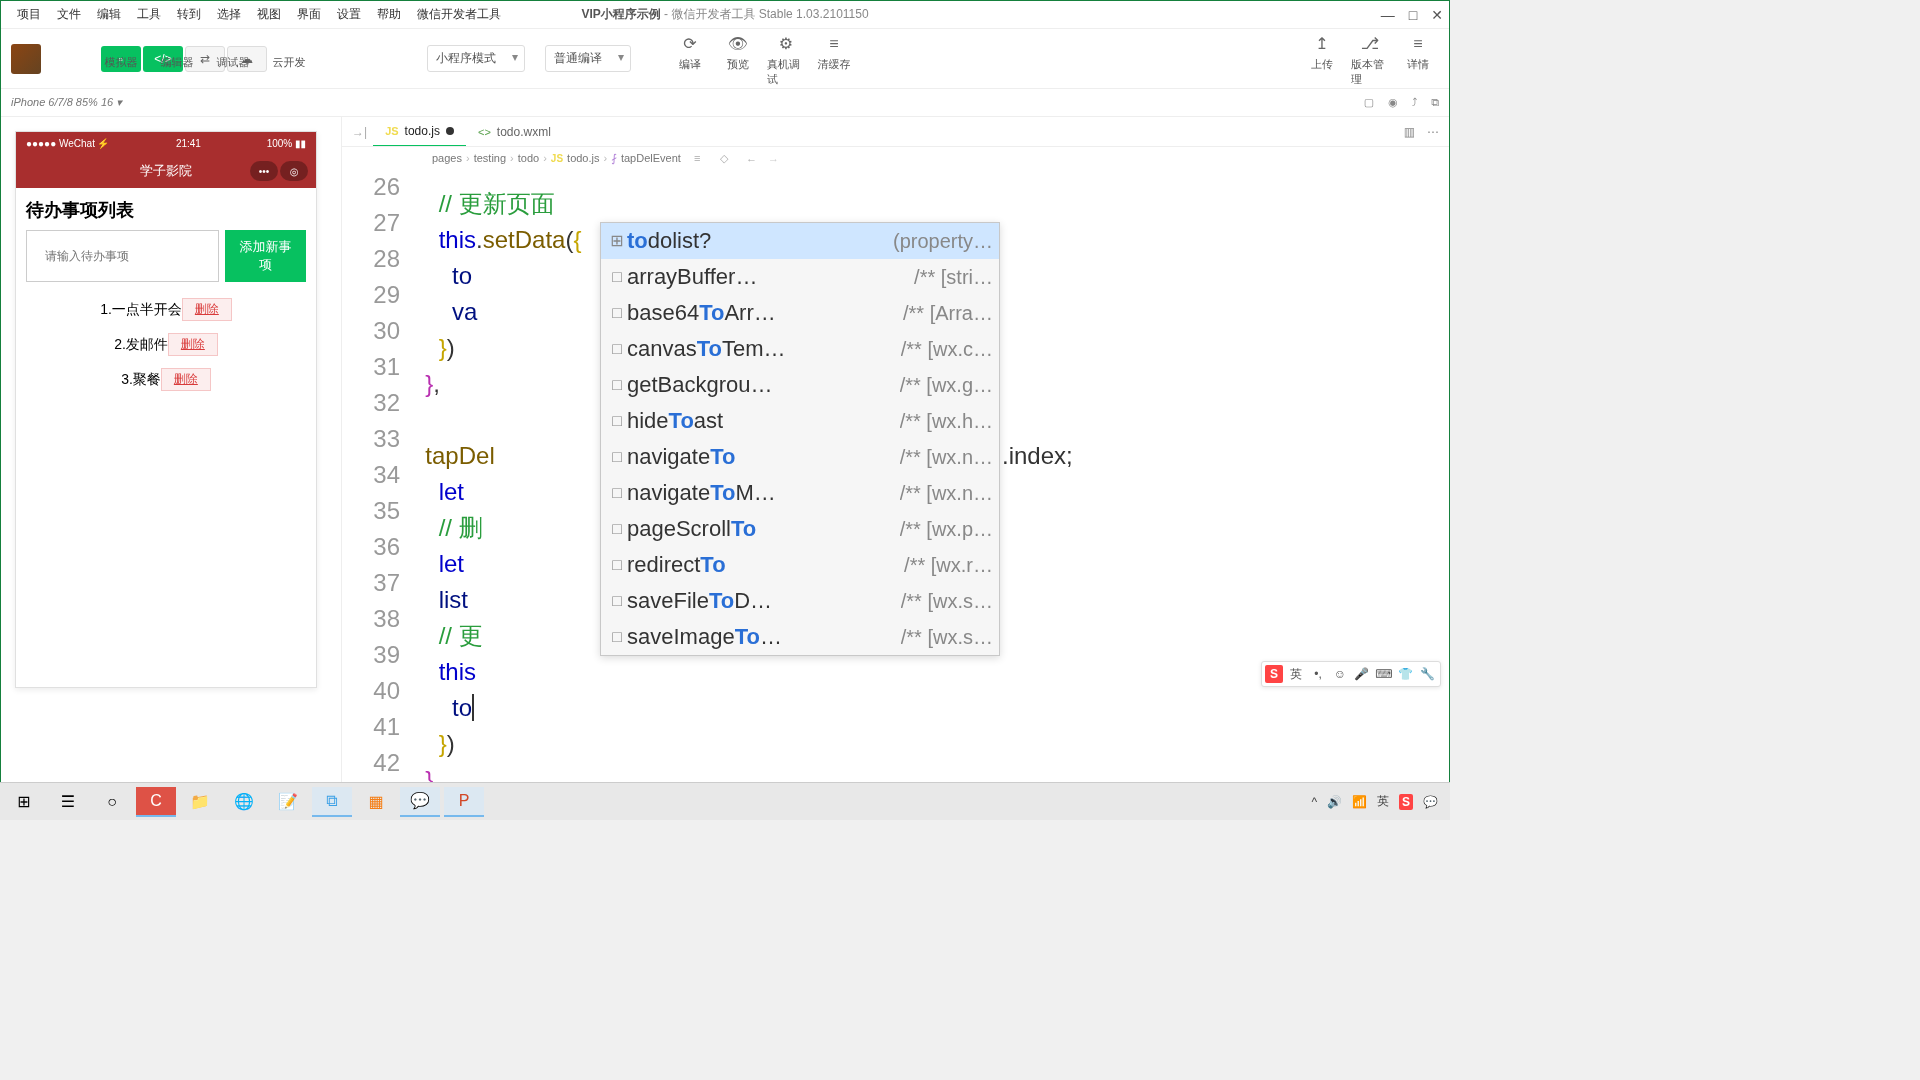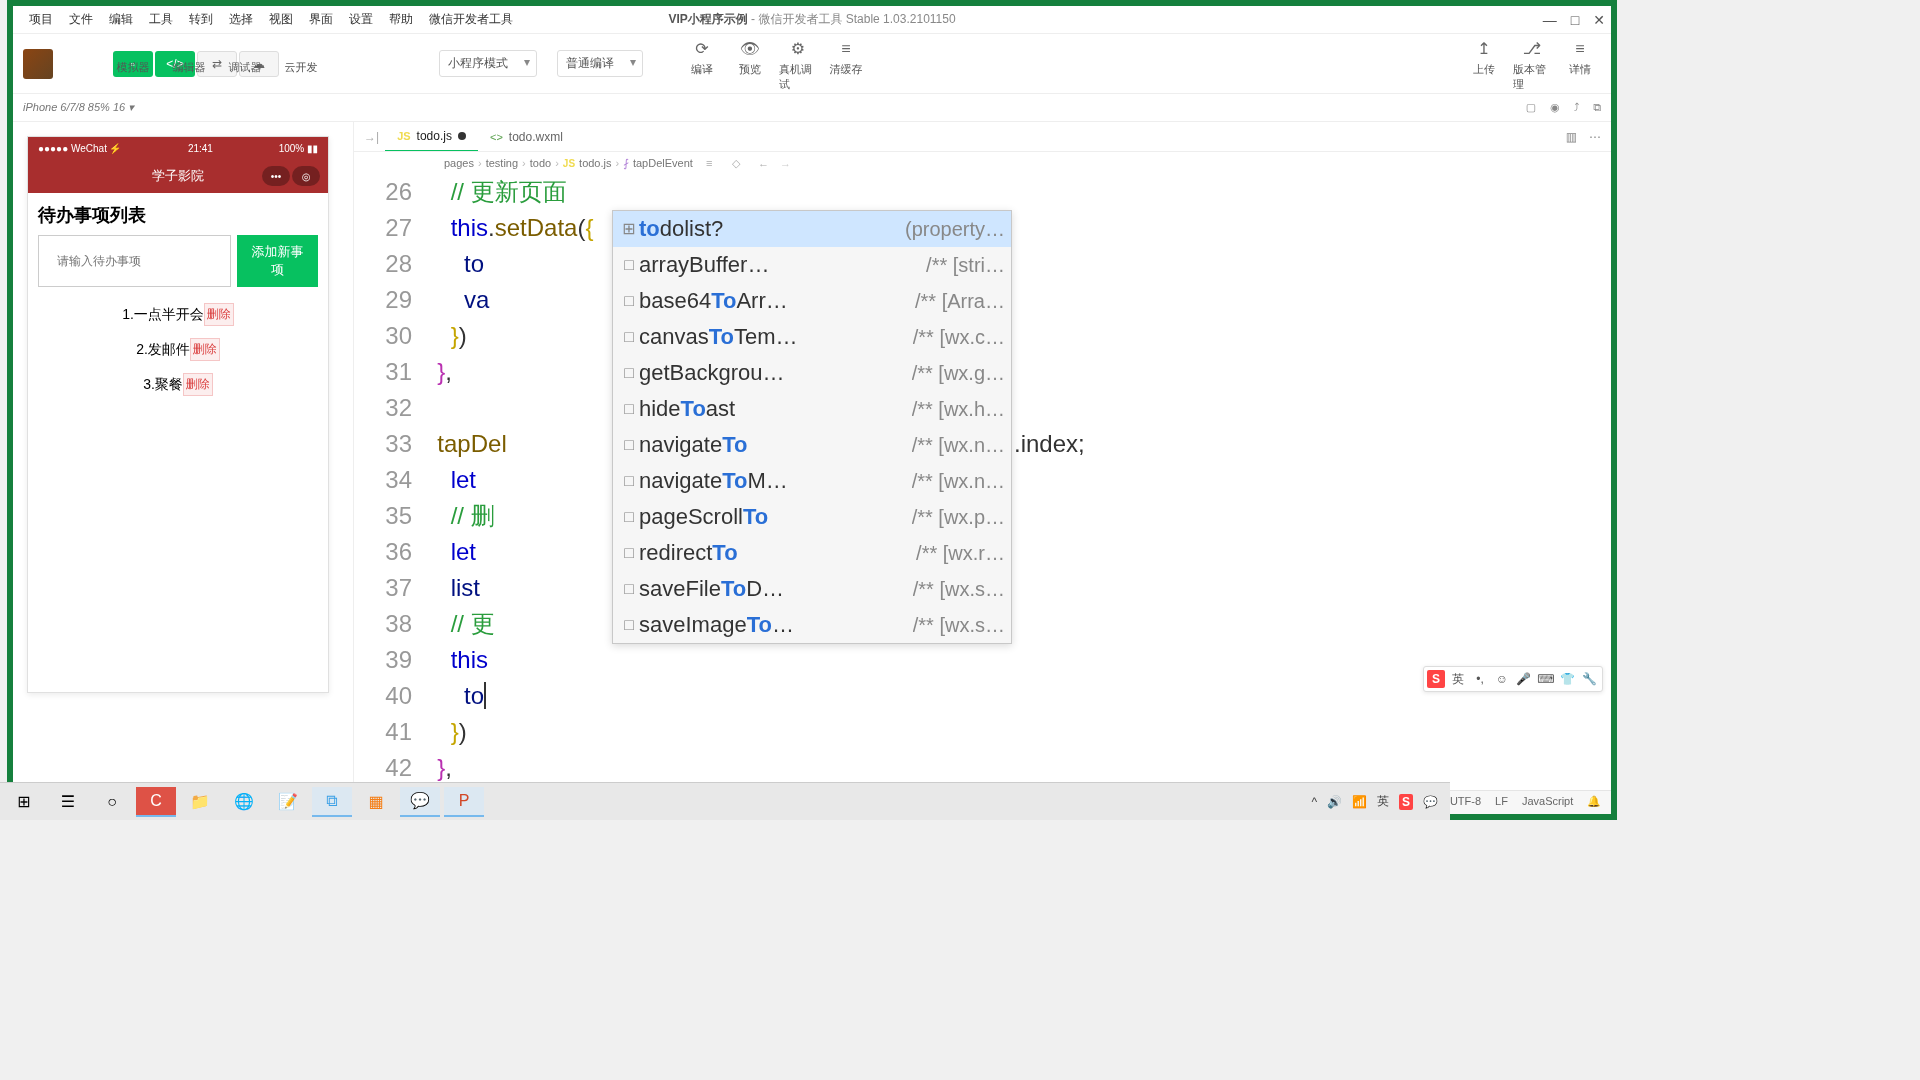--- a/index.html
+++ b/index.html
@@ -1,19 +1,19 @@
 <!DOCTYPE html>
 <html><head>
 <meta charset="utf-8">
 <style>
 * { margin: 0; padding: 0; box-sizing: border-box; font-family: "Microsoft YaHei", sans-serif; }
 body { background: #f0f0f0; width: 1920px; height: 1080px; overflow: hidden; position: relative; }
 
 
-.app-window { width: 1610px; height: 820px; background: #fff; position: absolute; left: 7px; top: 0; border: 6px solid #15803d; }
+.app-window { width: 1450px; height: 820px; background: #fff; position: absolute; left: 0; top: 0; border: 1px solid #15803d; }
 
 
 .menubar { height: 28px; display: flex; align-items: center; padding: 0 8px; font-size: 12px; color: #333; border-bottom: 1px solid #eee; position: relative; }
 .menubar .mitem { padding: 0 8px; cursor: pointer; }
 .menubar .title-center { position: absolute; left: 50%; transform: translateX(-50%); color: #888; font-size: 12px; }
 .menubar .title-center .bold { color: #555; font-weight: bold; }
 .menubar .win-controls { position: absolute; right: 6px; display: flex; gap: 14px; color: #555; }
 .menubar .win-controls span { cursor: pointer; font-size: 14px; }
 
 
@@ -46,41 +46,41 @@
 .statusbar { height: 22px; background: #a82e2e; color: #fff; display: flex; align-items: center; justify-content: space-between; padding: 0 10px; font-size: 10px; }
 .navbar { height: 34px; background: #a82e2e; color: #fff; display: flex; align-items: center; justify-content: center; font-size: 13px; position: relative; }
 .navbar .capsule { position: absolute; right: 8px; display: flex; }
 .navbar .capsule span { width: 28px; height: 20px; background: rgba(0,0,0,0.3); display: flex; align-items: center; justify-content: center; border-radius: 10px; margin-left: 2px; font-size: 10px; }
 .page-content { padding: 10px; }
 .page-content h2 { font-size: 18px; font-weight: bold; margin-bottom: 8px; }
 .add-row { display: flex; gap: 6px; margin-bottom: 10px; }
 .add-row input { flex: 1; border: 1px solid #ccc; padding: 18px; font-size: 12px; }
 .add-row button { background: #07c160; color: #fff; border: none; padding: 6px 10px; font-size: 13px; cursor: pointer; }
 .todo-item { display: flex; justify-content: center; align-items: center; padding: 6px 0; font-size: 14px; }
-.todo-item .del { background: #fceeee; color: #d93b3b; border: 1px solid #f5c6c6; padding: 2px 2px; font-size: 12px; cursor: pointer; }
+.todo-item .del { background: #fceeee; color: #d93b3b; border: 1px solid #f5c6c6; padding: 2px 12px; font-size: 12px; cursor: pointer; text-decoration: underline; }
 
 
 .editor-panel { flex: 1; display: flex; flex-direction: column; border-left: 1px solid #eee; position: relative; }
 .tabs { height: 30px; display: flex; align-items: center; font-size: 12px; border-bottom: 1px solid #eee; }
 .tab { padding: 0 12px; height: 100%; display: flex; align-items: center; gap: 6px; color: #666; cursor: pointer; }
 .tab.active { border-bottom: 1px solid #07c160; color: #222; }
 .tab .dot { width: 8px; height: 8px; background: #333; border-radius: 50%; }
 .tab .js-ic { color: #f0db4f; font-weight: bold; font-size: 11px; }
 .tab .wxml-ic { color: #5aa14e; font-size: 11px; }
 .tabs .side-icons { margin-left: 4px; display: flex; gap: 10px; color: #aaa; padding: 0 6px;}
 .tabs .right-tab-icons { margin-left: auto; display: flex; gap: 12px; padding-right: 10px; color: #888; }
 
 .breadcrumb { height: 22px; display: flex; align-items: center; font-size: 11px; color: #777; padding-left: 90px; gap: 4px; }
 .breadcrumb .sep { color: #bbb; }
 .breadcrumb .func-ic { color: #b180d7; }
 
 .code-area { flex: 1; display: flex; font-family: Consolas, monospace; font-size: 24px; overflow: hidden; background: #fff; }
 .gutter { width: 70px; text-align: right; color: #999; padding-right: 12px; line-height: 36px; position: relative; }
 .gutter .ln { height: 36px; }
-.code-lines { flex: 1; position: relative; line-height: 36px; white-space: pre; }
+.code-lines { flex: 1; position: relative; line-height: 36px; white-space: pre; margin-top: 17px; }
 .code-lines .cl { height: 36px; }
 .tok-comment { color: #2a9d3d; }
 .tok-kw { color: #0000cc; }
 .tok-this { color: #0000cc; }
 .tok-fn { color: #7b5d00; }
 .tok-prop { color: #001080; }
 .tok-punc { color: #333; }
 .tok-brace-y { color: #c5a500; }
 .tok-brace-p { color: #b930b1; }
 

